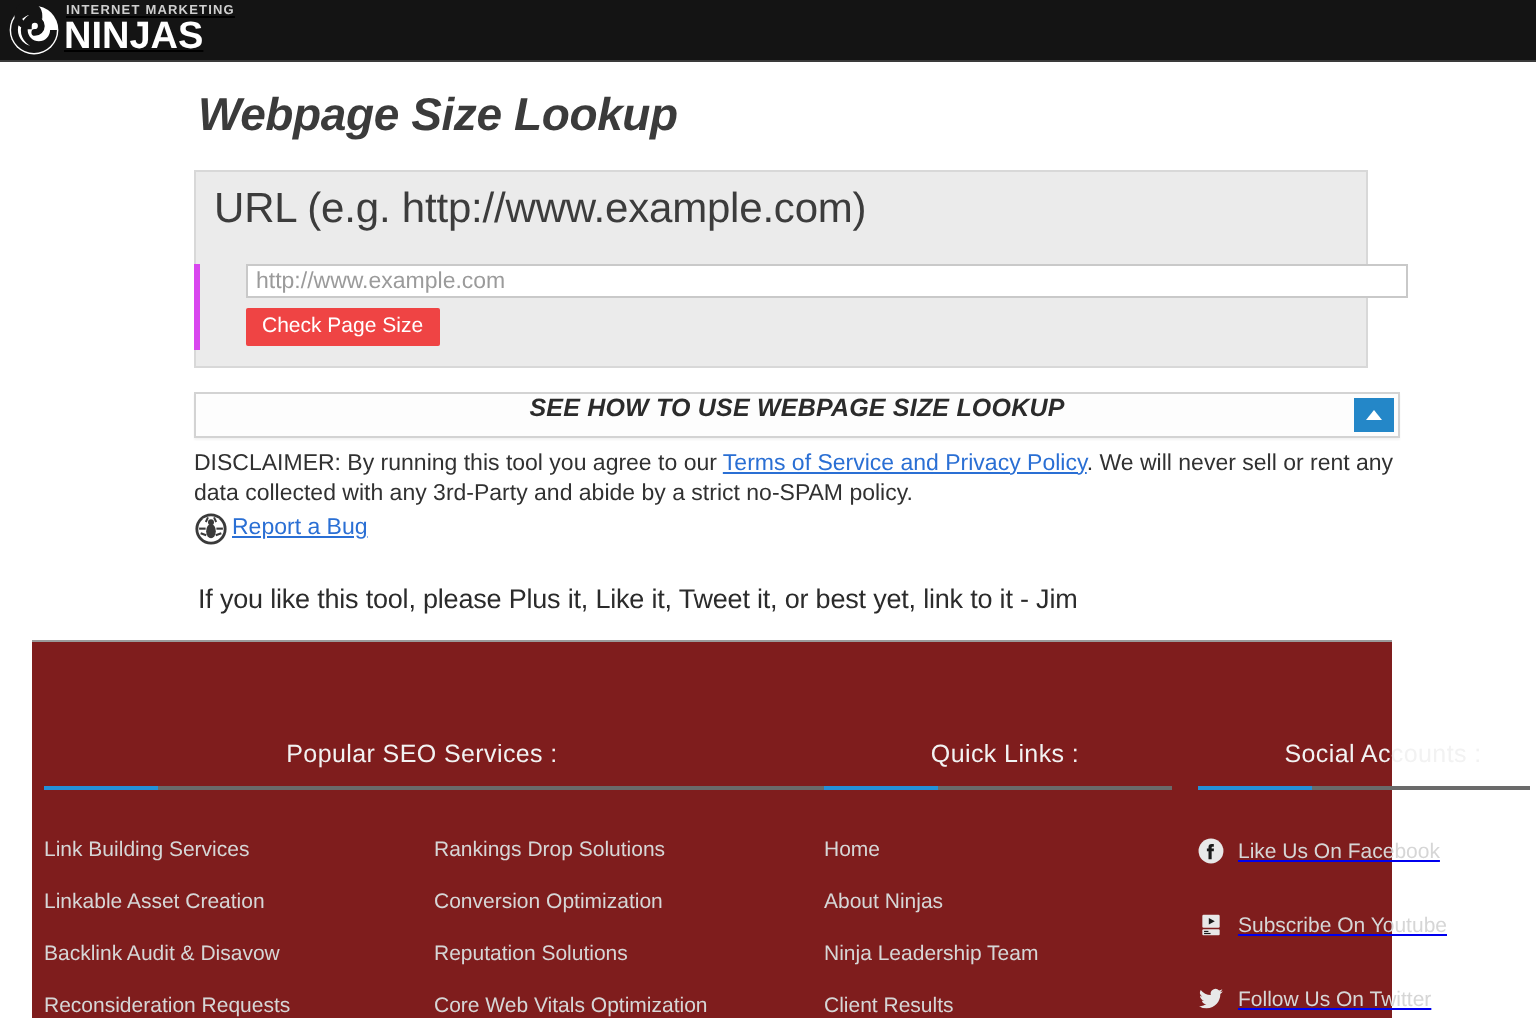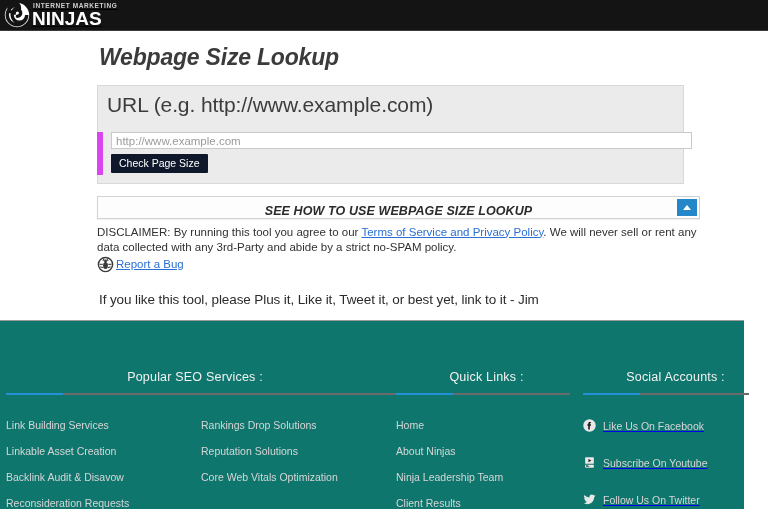--- a/index.html
+++ b/index.html
@@ -111,40 +111,40 @@
     background: #ffffff;
     font-size: 11.5px;
     color: #9b9b9b;
     font-family: "Liberation Sans", sans-serif;
     padding: 0 4px;
     outline: none;
   }
   .url-input::placeholder { color: #9b9b9b; }
   .check-btn {
     margin: 5px 0 0 9px;
-    background: #0f172a;
+    background: #ef4444;
     color: #ffffff;
     border: none;
     font-size: 10.5px;
     font-family: "Liberation Sans", sans-serif;
     padding: 4px 8px;
     cursor: pointer;
     border-radius: 1px;
     line-height: 1;
   }
   .input-row { background: #ebebeb; }
 
   .howto-bar {
     margin: 12px 0 0 97px;
     width: 603px;
     height: 23px;
     background: #fdfdfd;
     border: 1px solid #d3d3d3;
     display: flex;
-    align-items: flex-end;
+    align-items: flex-start;
     justify-content: center;
     position: relative;
     box-shadow: 0 1px 1px rgba(0,0,0,0.05);
   }
   .howto-title {
     font-size: 12.5px;
     font-weight: 700;
     font-style: italic;
     color: #2b2b2b;
     letter-spacing: 0.1px;
@@ -191,23 +191,23 @@
   .like-line {
     margin: 19px 0 0 99px;
     font-size: 13.5px;
     color: #2b2b2b;
     letter-spacing: -0.1px;
   }
 
   
   .site-footer {
     position: absolute;
-    top: 320px; left: 0;
-    width: 744px; height: 189px;
-    background: #0f766e;
+    top: 320px; left: 16px;
+    width: 680px; height: 189px;
+    background: #7f1d1d;
     border-top: 1px solid #9a9a9a;
   }
   .footer-cols {
     display: flex;
     width: 768px;
     padding-top: 49px;
   }
   .fcol-1 { width: 390px; }
   .fcol-2 { width: 193px; }
   .fcol-3 { width: 185px; }
@@ -281,21 +281,21 @@
 
 </div>
 
 <div class="content">
 
   <h1 class="page-title">Webpage Size Lookup</h1>
 
   <div class="form-panel">
     <div class="form-label">URL (e.g. http://www.example.com)</div>
   </div>
-  <div class="input-row" style="margin-left:97px;width:587px;background:#ebebeb;border-left:6px solid #d946ef;border-right:1px solid #d8d8d8;padding-bottom:2px;margin-top:-2px;">
+  <div class="input-row" style="margin-left:97px;width:587px;background:#ebebeb;border-left:3px solid #d946ef;border-right:1px solid #d8d8d8;padding-bottom:2px;margin-top:-2px;padding-left:15px;">
     <input class="url-input" type="text" style="margin-left: 8px; width: 581px;" placeholder="http://www.example.com">
     <button class="check-btn" style="margin-left:8px;">Check Page Size</button>
   </div>
   <div style="margin-left:97px;width:587px;height:9px;background:#ebebeb;border:1px solid #d8d8d8;border-top:none;"></div>
 
   <div class="howto-bar">
     <span class="howto-title">SEE HOW TO USE WEBPAGE SIZE LOOKUP</span>
     <button class="howto-toggle">
       <span class="tri-up"></span>
     </button>
@@ -332,20 +332,21 @@
       <div class="fhead-rule rule-1"></div>
       <div class="flinks">
         <div class="flink-sub">
           <a class="flink" href="#">Link Building Services</a>
           <a class="flink" href="#">Linkable Asset Creation</a>
           <a class="flink" href="#">Backlink Audit &amp; Disavow</a>
           <a class="flink" href="#">Reconsideration Requests</a>
         </div>
         <div class="flink-sub">
           <a class="flink" href="#">Rankings Drop Solutions</a>
+          <a class="flink" href="#">Conversion Optimization</a>
           <a class="flink" href="#">Reputation Solutions</a>
           <a class="flink" href="#">Core Web Vitals Optimization</a>
         </div>
       </div>
     </div>
 
     <div class="fcol-2">
       <div class="fhead">Quick Links :</div>
       <div class="fhead-rule rule-2"></div>
       <div style="margin-top:24px;">

